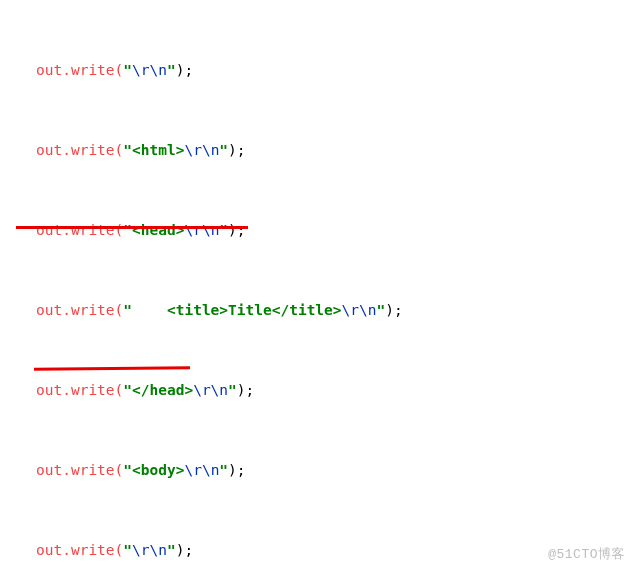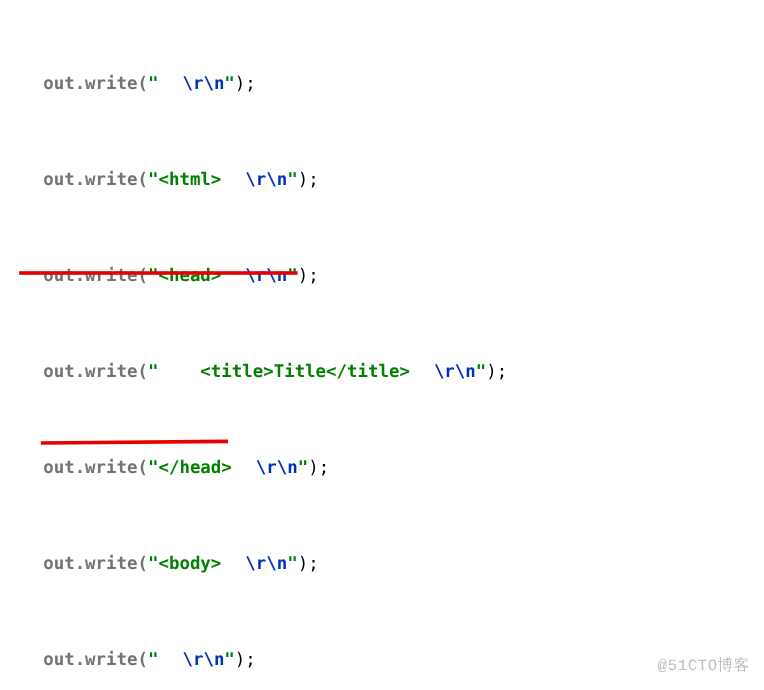--- a/index.html
+++ b/index.html
@@ -21,22 +21,22 @@
   position: relative;
   white-space: pre;
 }
 .line {
   position: relative;
   height: 20px;
   padding-left: 16px;
 }
 .indent1 { padding-left: 36px; }
 .str { color: #008000; font-weight: bold; }
-.esc { color: #0033b3; font-weight: bold; margin-left: 20px; }
-.call { color: #737373; font-weight: bold; }
+.esc { color: #0033b3; font-weight: normal; }
+.call { color: #ef4444; }
 .punc { color: #000000; }
 
 .red-underline1 {
   position: absolute;
   left: 16px;
   top: 226px;
   width: 232px;
   height: 3px;
   background: #e60000;
 }

